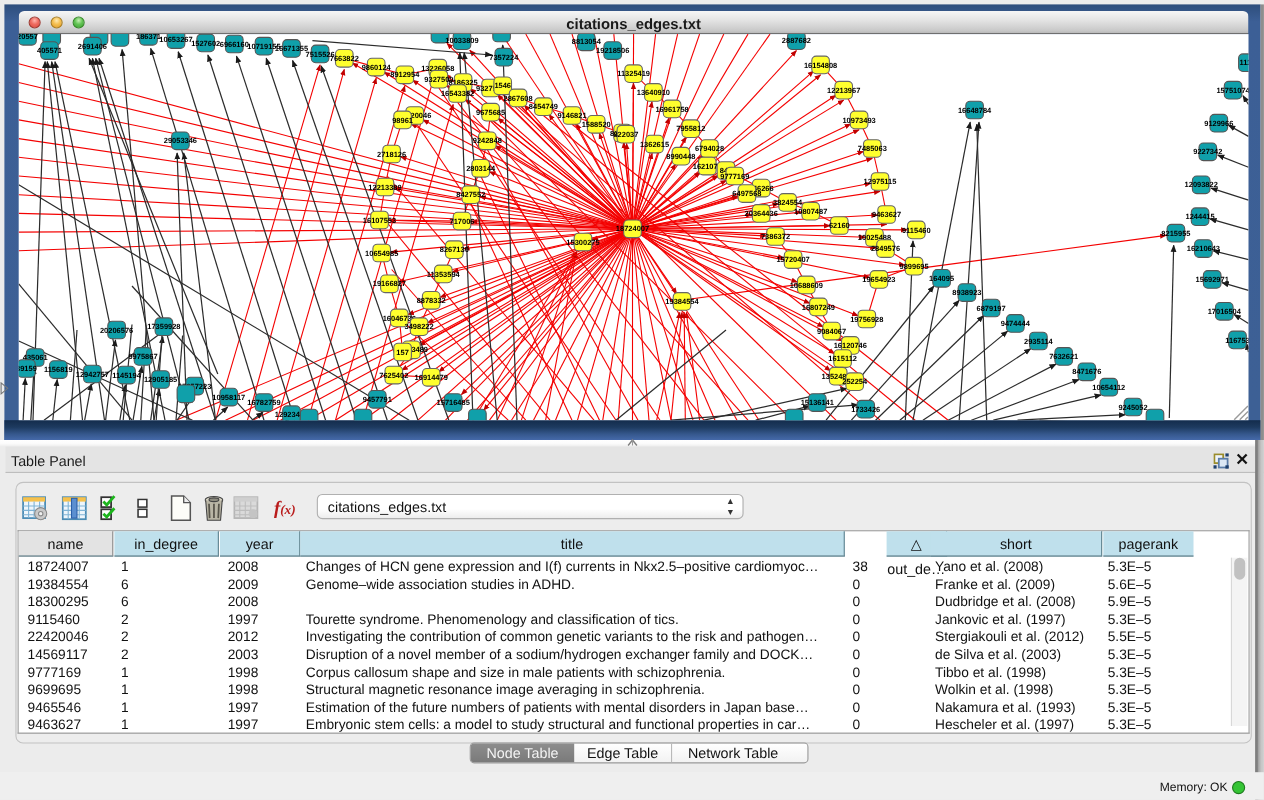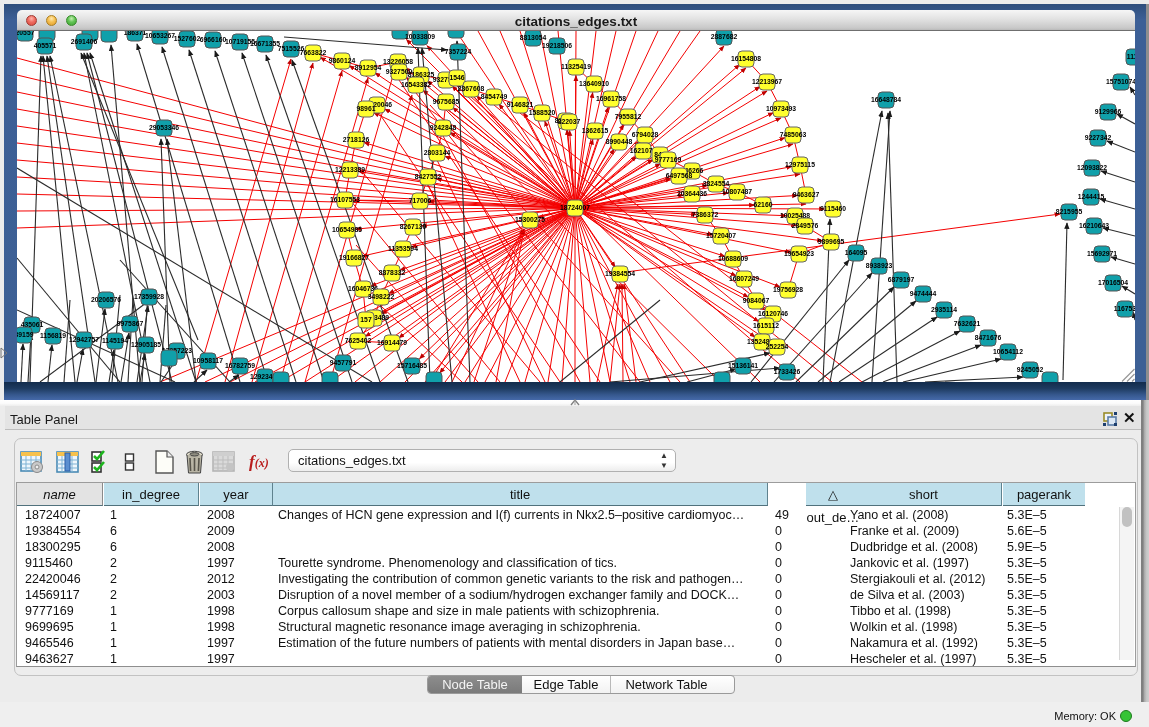--- a/index.html
+++ b/index.html
@@ -702,40 +702,41 @@
 <svg class="abs ticon" style="left:212px" width="24" height="23" viewBox="0 0 24 23">
  <rect x="1" y="2" width="21" height="19" fill="#dadada" stroke="#b5b5b5" stroke-width="1.6"></rect>
  <rect x="1" y="2" width="21" height="4" fill="#cfcfcf"></rect>
  <path d="M1 10h21M1 14h21M1 18h21M6 6v15M11 6v15M16 6v15" stroke="#bdbdbd" stroke-width="1"></path>
  <circle cx="18" cy="17" r="4" fill="#c4c4c4"></circle>
 </svg>
 <div class="abs" style="left:249px;top:452px;font-family:'Liberation Serif',serif;font-style:italic;font-size:17px;font-weight:bold;color:#b91c1c;">f<span style="font-size:12px">(x)</span></div>
 <div class="abs" id="combo">citations_edges.txt<span class="arrows">▲<br>▼</span></div>
 
 <div class="abs" id="tbl"></div>
-<div class="abs th" style="left:17px;width:86px;background:#e3e3e3;border-right:1px solid #8a8a8a;font-style:italic;">name</div>
+<div class="abs th" style="left:17px;width:86px;background:#e3e3e3;border-right:1px solid #8a8a8a;">name</div>
 <div class="abs th" style="left:104px;width:95px;">in_degree</div>
 <div class="abs th" style="left:200px;width:73px;">year</div>
 <div class="abs th" style="left:273px;width:495px;">title</div>
 <div class="abs th" style="left:806px;width:55px;">△ out_de…</div>
 <div class="abs th" style="left:846px;width:156px;">short</div>
 <div class="abs th" style="left:1003px;width:82px;border-right:none;">pagerank</div>
 <div class="trow" style="top:507px">
 <span class="c-name">18724007</span>
     <span class="c-ind">1</span>
     <span class="c-year">2008</span>
     <span class="c-title">Changes of HCN gene expression and I(f) currents in Nkx2.5–positive cardiomyoc…</span>
-    <span class="c-out">49</span>
+    <span class="c-out">38</span>
     <span class="c-short">Yano et al. (2008)</span>
     <span class="c-pr">5.3E–5</span>
   </div>
 <div class="trow" style="top:523px">
 <span class="c-name">19384554</span>
     <span class="c-ind">6</span>
     <span class="c-year">2009</span>
+    <span class="c-title">Genome–wide association studies in ADHD.</span>
     <span class="c-out">0</span>
     <span class="c-short">Franke et al. (2009)</span>
     <span class="c-pr">5.6E–5</span>
   </div>
 <div class="trow" style="top:539px">
 <span class="c-name">18300295</span>
     <span class="c-ind">6</span>
     <span class="c-year">2008</span>
     <span class="c-out">0</span>
     <span class="c-short">Dudbridge et al. (2008)</span>
@@ -785,27 +786,28 @@
     <span class="c-out">0</span>
     <span class="c-short">Wolkin et al. (1998)</span>
     <span class="c-pr">5.3E–5</span>
   </div>
 <div class="trow" style="top:635px">
 <span class="c-name">9465546</span>
     <span class="c-ind">1</span>
     <span class="c-year">1997</span>
     <span class="c-title">Estimation of the future numbers of patients with mental disorders in Japan base…</span>
     <span class="c-out">0</span>
-    <span class="c-short">Nakamura et al. (1992)</span>
+    <span class="c-short">Nakamura et al. (1993)</span>
     <span class="c-pr">5.3E–5</span>
   </div>
 <div class="trow" style="top:651px">
 <span class="c-name">9463627</span>
     <span class="c-ind">1</span>
     <span class="c-year">1997</span>
+    <span class="c-title">Embryonic stem cells: a model to study structural and functional properties in car…</span>
     <span class="c-out">0</span>
     <span class="c-short">Hescheler et al. (1997)</span>
     <span class="c-pr">5.3E–5</span>
   </div>
 <div class="abs" id="sbar"></div>
 <div class="abs" id="sthumb"></div>
 <div class="abs" id="tabs">
  <div class="seg sel" style="width:94px">Node Table</div>
  <div class="seg" style="width:89px;border-right:1px solid #b9b9b9">Edge Table</div>
  <div class="seg" style="width:111px">Network Table</div>

